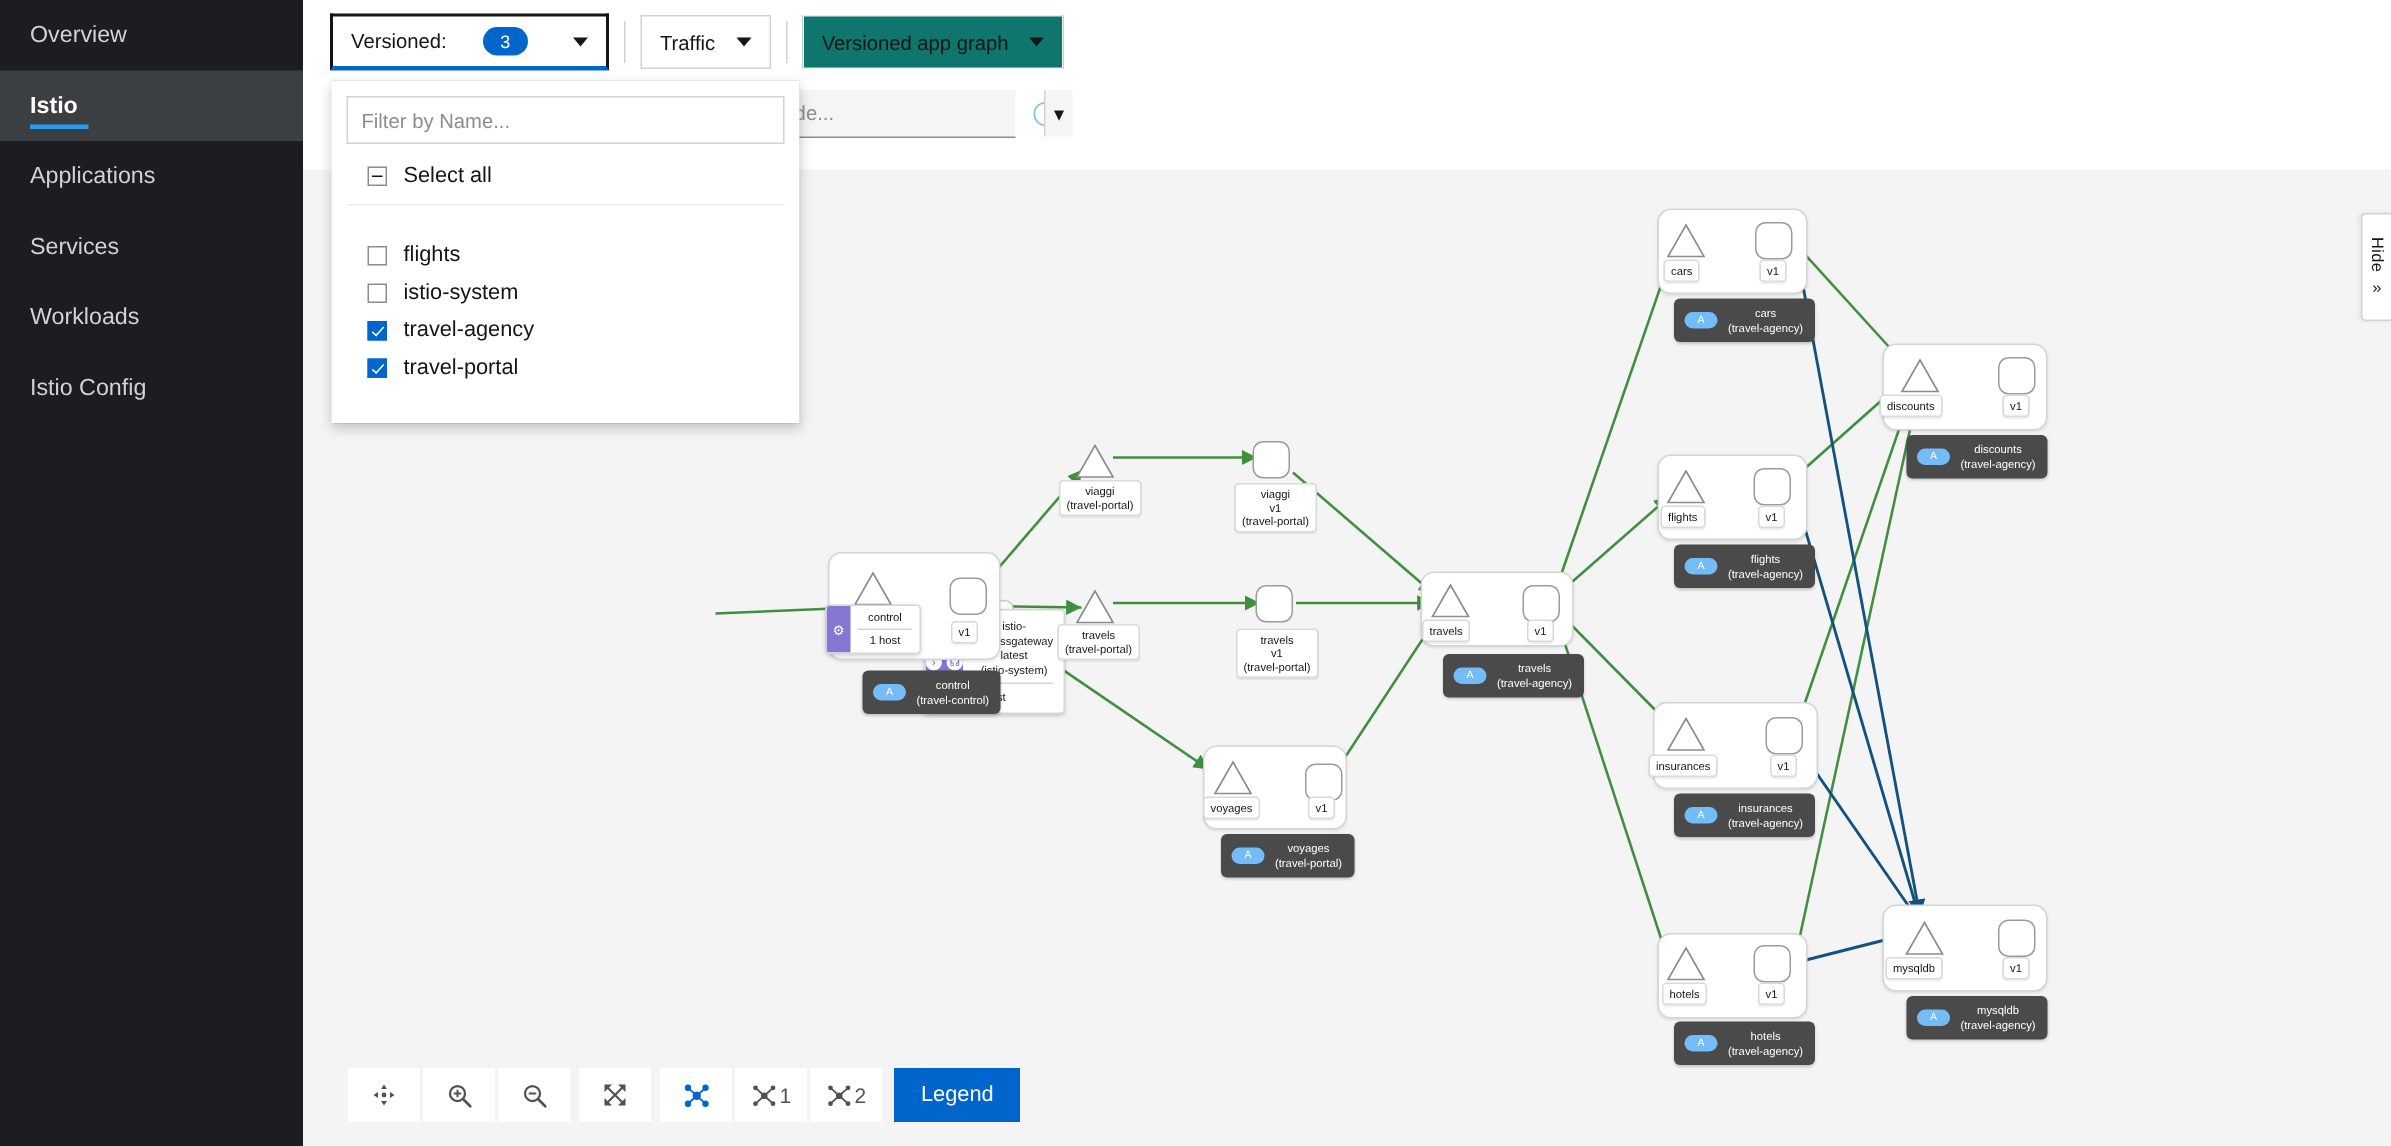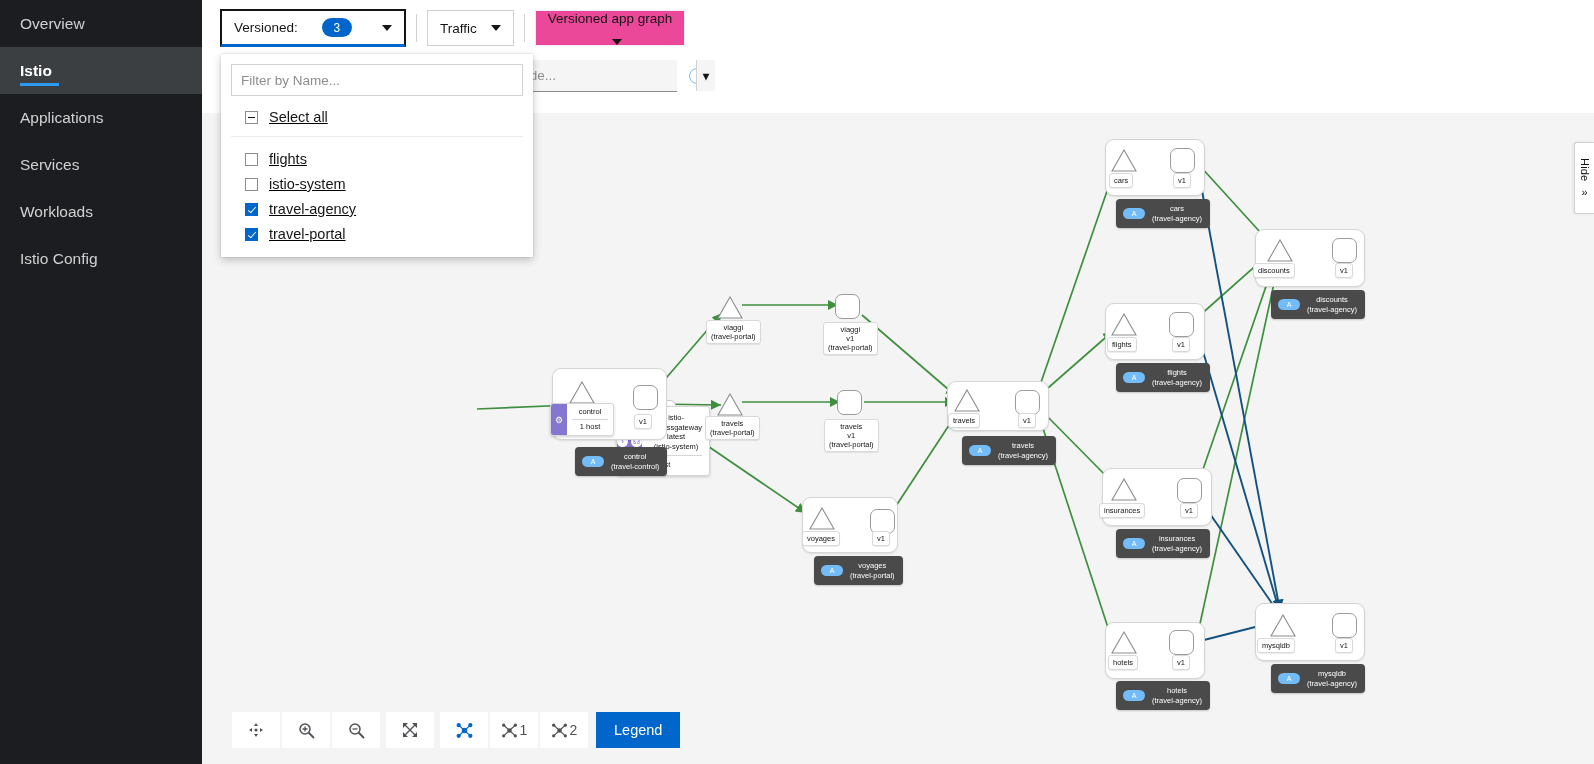--- a/index.html
+++ b/index.html
@@ -85,21 +85,21 @@
   .plain-select {
     display: flex; align-items: center; justify-content: space-between;
     height: 36px;
     padding: 0 12px;
     border: 1px solid #d2d2d2;
     background: #fff;
     font-size: 13.5px;
     color: #151515;
     cursor: pointer;
   }
-  .plain-select.grey { background: #ec4899; border-color: #ededed; flex-direction: column; }
+  .plain-select.grey { background: #0f766e; border-color: #ededed; }
   .plain-select .caret { margin-left: 14px; }
 
   
   .hide-input-wrap {
     position: relative;
     width: 168px; height: 32px;
     display: flex; align-items: stretch;
     border-bottom: 1px solid #8a8d90;
     background: #f5f5f5;
   }
@@ -135,38 +135,37 @@
   }
 
   
   #ns-dropdown {
     position: absolute;
     left: 221px; top: 54px;
     width: 312px;
     background: #ffffff;
     box-shadow: 0 3px 8px rgba(3,3,3,0.22), 0 0 1px rgba(3,3,3,0.3);
     z-index: 40;
-    padding-bottom: 10px;
-    text-decoration: underline;
+    padding-bottom: 24px;
   }
   .ns-filter {
     margin: 10px 10px 0 10px;
     width: 292px; height: 32px;
     border: 1px solid #d2d2d2;
     font-size: 13.5px;
     font-family: "Liberation Sans", sans-serif;
     padding-left: 9px;
     outline: none;
     color: #151515;
   }
   .ns-filter::placeholder { color: #8b8d8f; }
   .ns-selectall {
     display: flex; align-items: center;
     padding: 11px 0 11px 14px;
-    margin: 2px 10px 1px 10px;
+    margin: 2px 10px 12px 10px;
     border-bottom: 1px solid #ededed;
     font-size: 14.5px;
     color: #151515;
     cursor: pointer;
   }
   .ind-box {
     width: 13px; height: 13px;
     border: 1px solid #8a8d90;
     background: #fff;
     margin-right: 11px;

